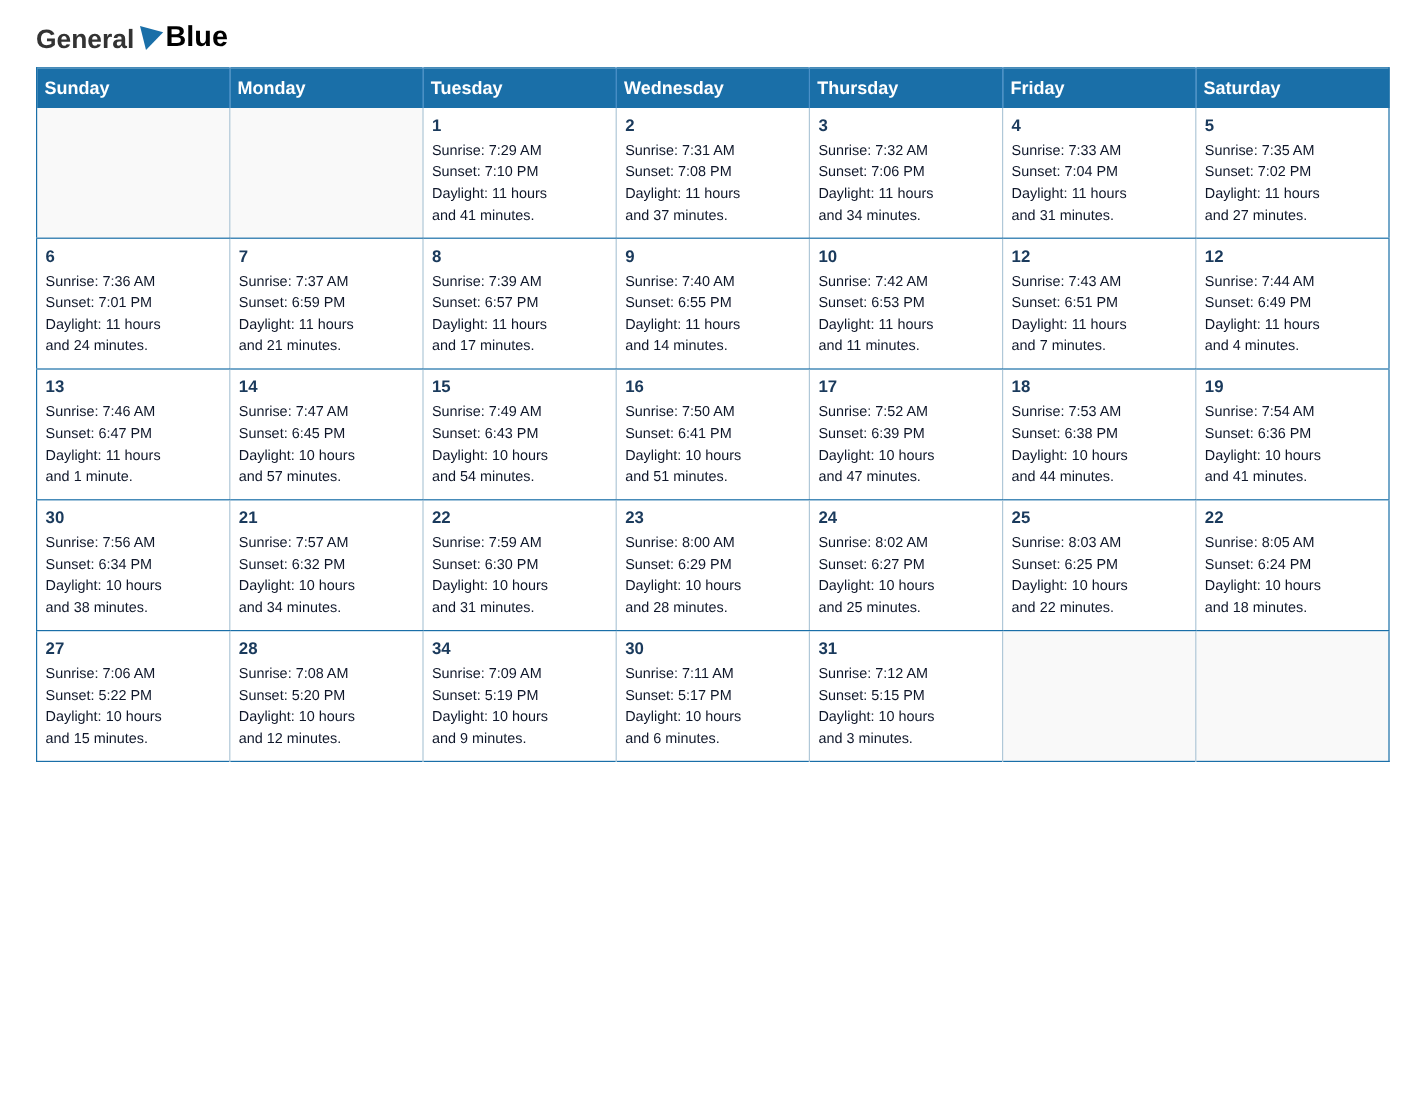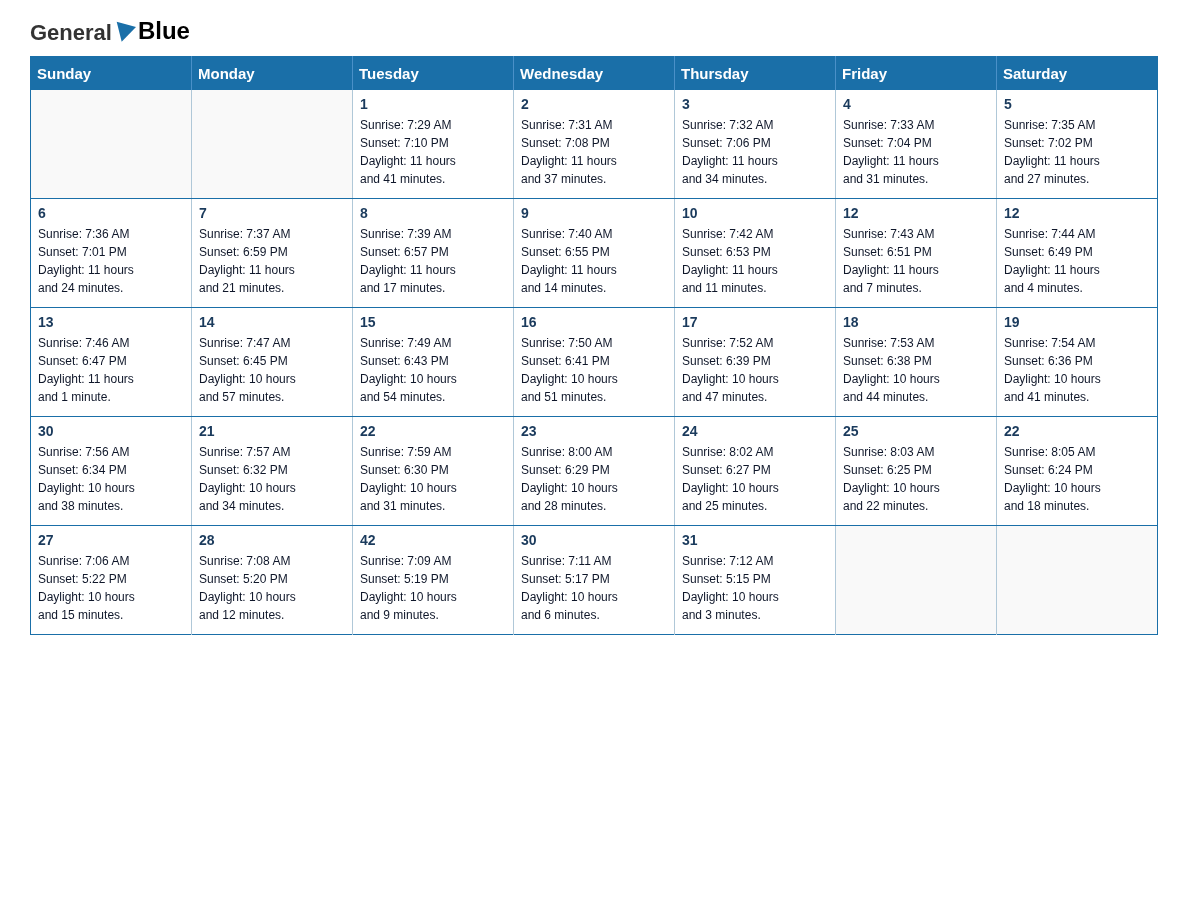--- a/index.html
+++ b/index.html
@@ -256,21 +256,21 @@
       <tr>
         <td>
           <span class="day-number">27</span>
           <div class="day-info">Sunrise: 7:06 AM<br>Sunset: 5:22 PM<br>Daylight: 10 hours<br>and 15 minutes.</div>
         </td>
         <td>
           <span class="day-number">28</span>
           <div class="day-info">Sunrise: 7:08 AM<br>Sunset: 5:20 PM<br>Daylight: 10 hours<br>and 12 minutes.</div>
         </td>
         <td>
-          <span class="day-number">42</span>
+          <span class="day-number">34</span>
           <div class="day-info">Sunrise: 7:09 AM<br>Sunset: 5:19 PM<br>Daylight: 10 hours<br>and 9 minutes.</div>
         </td>
         <td>
           <span class="day-number">30</span>
           <div class="day-info">Sunrise: 7:11 AM<br>Sunset: 5:17 PM<br>Daylight: 10 hours<br>and 6 minutes.</div>
         </td>
         <td>
           <span class="day-number">31</span>
           <div class="day-info">Sunrise: 7:12 AM<br>Sunset: 5:15 PM<br>Daylight: 10 hours<br>and 3 minutes.</div>
         </td>

